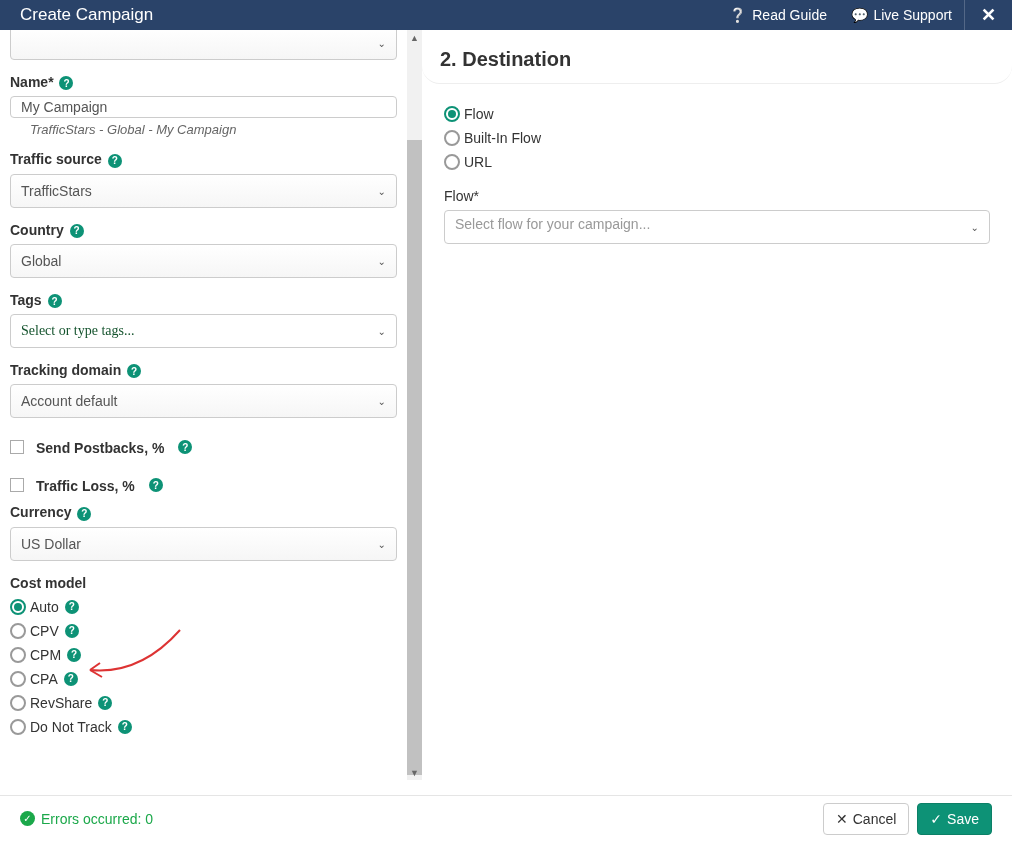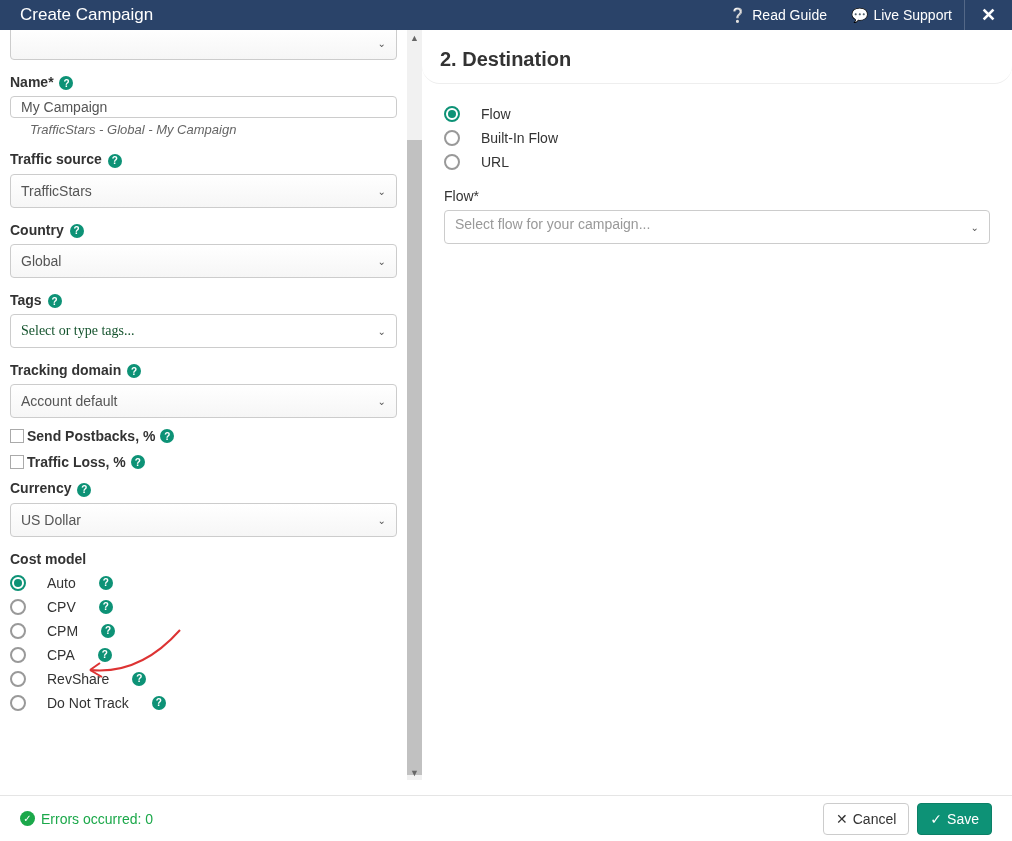--- a/index.html
+++ b/index.html
@@ -22,23 +22,23 @@
 .form-control { width: 100%; height: 22px; border: 1px solid #ccc; border-radius: 4px; padding: 6px 10px; font-size: 14px; background: #fff; color: #555; }
 .form-select { width: 100%; height: 34px; border: 1px solid #ccc; border-radius: 4px; padding: 6px 24px 6px 10px; font-size: 14px; background: linear-gradient(to bottom, #fff, #f6f6f6); color: #555; position: relative; display: flex; align-items: center; cursor: pointer; }
 .select-caret { position: absolute; right: 10px; top: 50%; transform: translateY(-50%); font-size: 10px; color: #555; }
 .form-select.light { background: #fff; }
 .help-text { font-style: italic; color: #666; font-size: 13px; padding: 4px 0 0 20px; }
 .stepper { display: flex; }
 .step-btn { width: 30px; height: 30px; border: 1px solid #ccc; background: linear-gradient(to bottom, #fff, #f0f0f0); display: flex; align-items: center; justify-content: center; cursor: pointer; font-size: 15px; color: #555; }
 .step-btn.left { border-radius: 4px 0 0 4px; }
 .step-btn.right { border-radius: 0 4px 4px 0; }
 .step-input { width: 50px; height: 30px; border: 1px solid #ccc; border-left: none; border-right: none; text-align: center; font-size: 14px; }
-.checkbox-row { display: flex; align-items: center; gap: 3px; margin-top: 10px; font-weight: 700; font-size: 14px; }
+.checkbox-row { display: flex; align-items: flex-start; gap: 12px; margin-top: 22px; font-weight: 700; font-size: 14px; }
 .checkbox-box { width: 14px; height: 14px; border: 1px solid #aaa; background: #fff; cursor: pointer; }
-.radio-row { display: flex; align-items: center; gap: 21px; margin-top: 8px; font-size: 14px; }
+.radio-row { display: flex; align-items: center; gap: 4px; margin-top: 8px; font-size: 14px; }
 .radio-outer { width: 16px; height: 16px; border-radius: 50%; border: 2px solid #999; display: flex; align-items: center; justify-content: center; cursor: pointer; }
 .radio-outer.checked { border-color: #0d9276; }
 .radio-inner { width: 8px; height: 8px; border-radius: 50%; background: #0d9276; }
 .right-body { padding: 14px 22px; }
 .flow-select-label { font-weight: 400; font-size: 14px; margin-top: 18px; margin-bottom: 6px; }
 .flow-select { width: 100%; height: 34px; border: 1px solid #ccc; border-radius: 4px; padding: 0 24px 6px 10px; font-size: 14px; color: #999; background: #fff; position: relative; display: flex; align-items: center; cursor: pointer; }
 .footer { position: absolute; bottom: 0; left: 0; width: 1012px; height: 46px; border-top: 1px solid #e5e5e5; display: flex; align-items: center; padding: 0 20px; background: #fff; }
 .status { color: #1ba84a; font-size: 14px; display: flex; align-items: center; gap: 6px; }
 .status-icon { width: 15px; height: 15px; border-radius: 50%; background: #1ba84a; color: #fff; display: inline-flex; align-items: center; justify-content: center; font-size: 10px; }
 .footer-spacer { flex: 1; }

